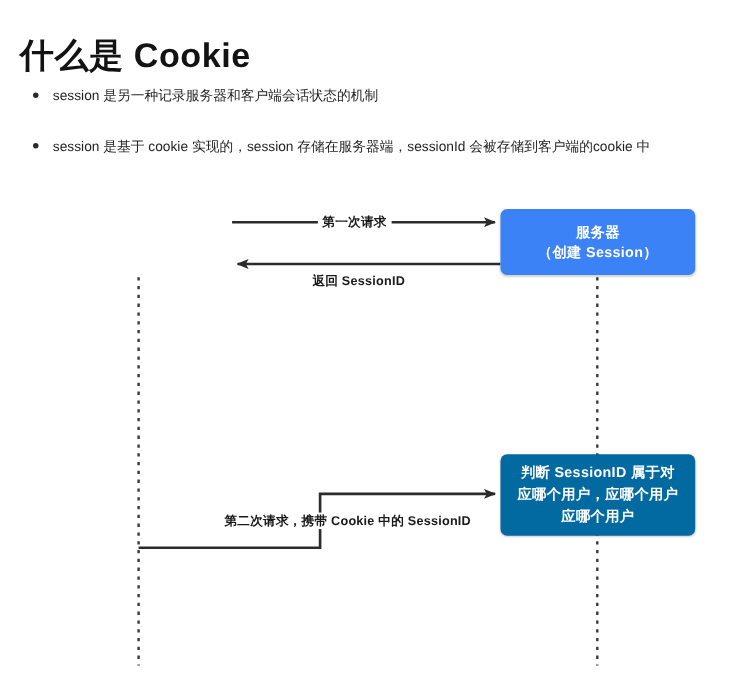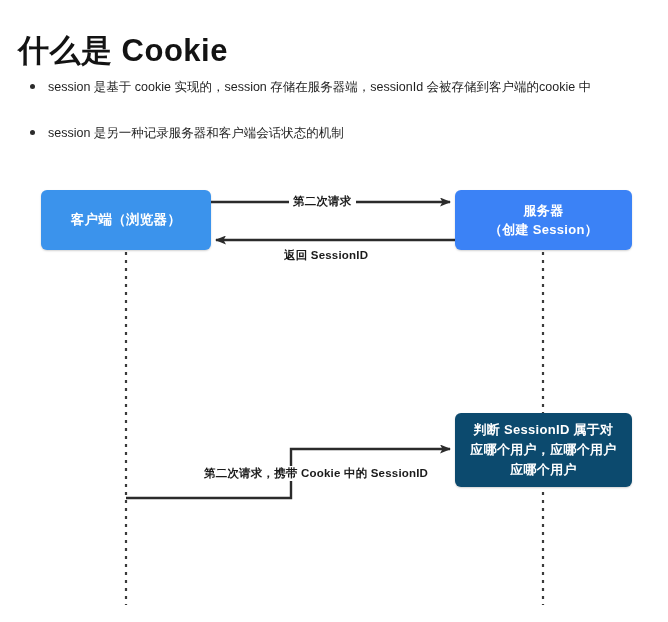--- a/index.html
+++ b/index.html
@@ -101,21 +101,21 @@
     background: #3b82f6;
     font-size: 13px;
     line-height: 19px;
     box-shadow: 0 1px 2px rgba(0,0,0,0.18);
   }
   .node-process {
     left: 455px;
     top: 253px;
     width: 177px;
     height: 74px;
-    background: #0c4a6e;
+    background: #0369a1;
     font-size: 13px;
     line-height: 20px;
     padding: 0 8px;
     box-shadow: 0 1px 2px rgba(0,0,0,0.18);
   }
 
   .edge-label {
     position: absolute;
     font-size: 11.5px;
     font-weight: bold;
@@ -130,25 +130,25 @@
   .lbl-req2   { left: 168px; top: 306px; margin-left: 32px; }
 </style>
 </head>
 <body>
 
 <h1 id="page-title">什么是 Cookie</h1>
 
 <ul id="bullet-list">
   <li>
     <span class="dot"></span>
-    <span>session 是基于 cookie 实现的，session 存储在服务器端，sessionId 会被存储到客户端的cookie 中</span>
+    <span>session 是另一种记录服务器和客户端会话状态的机制</span>
   </li>
   <li>
     <span class="dot"></span>
-    <span>session 是另一种记录服务器和客户端会话状态的机制</span>
+    <span>session 是基于 cookie 实现的，session 存储在服务器端，sessionId 会被存储到客户端的cookie 中</span>
   </li>
 </ul>
 
 <div id="diagram">
 
   <svg width="668" height="462" viewBox="0 0 668 462">
     <defs>
       <marker id="arrow-right" markerWidth="11" markerHeight="9" refX="10" refY="4.5" orient="auto" markerUnits="userSpaceOnUse">
         <path d="M0,0 L11,4.5 L0,9 L2.5,4.5 Z" fill="#2b2b2b"></path>
       </marker>
@@ -160,36 +160,33 @@
     <line x1="126" y1="92" x2="126" y2="445" stroke="#3a3a3a" stroke-width="2.2" stroke-dasharray="3 5"></line>
     <line x1="543" y1="92" x2="543" y2="445" stroke="#3a3a3a" stroke-width="2.2" stroke-dasharray="3 5"></line>
 
     <line x1="211" y1="42" x2="450" y2="42" stroke="#2b2b2b" stroke-width="2.4" marker-end="url(#arrow-right)"></line>
 
     <line x1="455" y1="80" x2="216" y2="80" stroke="#2b2b2b" stroke-width="2.4" marker-end="url(#arrow-left)"></line>
 
     <path d="M126,338 L291,338 L291,289 L450,289" fill="none" stroke="#2b2b2b" stroke-width="2.4" marker-end="url(#arrow-right)"></path>
   </svg>
 
-  <div class="node-box node-client">
-    <span>客户端（浏览器）</span>
-  </div>
 
   <div class="node-box node-server">
     <span>
       <span>服务器</span><br>
       <span>（创建 Session）</span>
     </span>
   </div>
 
   <div class="node-box node-process">
     <span>
       <span>判断 SessionID 属于对</span><br>
       <span>应哪个用户，应哪个用户</span><br>
       <span>应哪个用户</span>
     </span>
   </div>
 
-  <div class="edge-label lbl-req1">第二次请求</div>
+  <div class="edge-label lbl-req1">第一次请求</div>
   <div class="edge-label lbl-resp1">返回 SessionID</div>
   <div class="edge-label lbl-req2">第二次请求，携带 Cookie 中的 SessionID</div>
 
 </div>
 
 </body></html>

